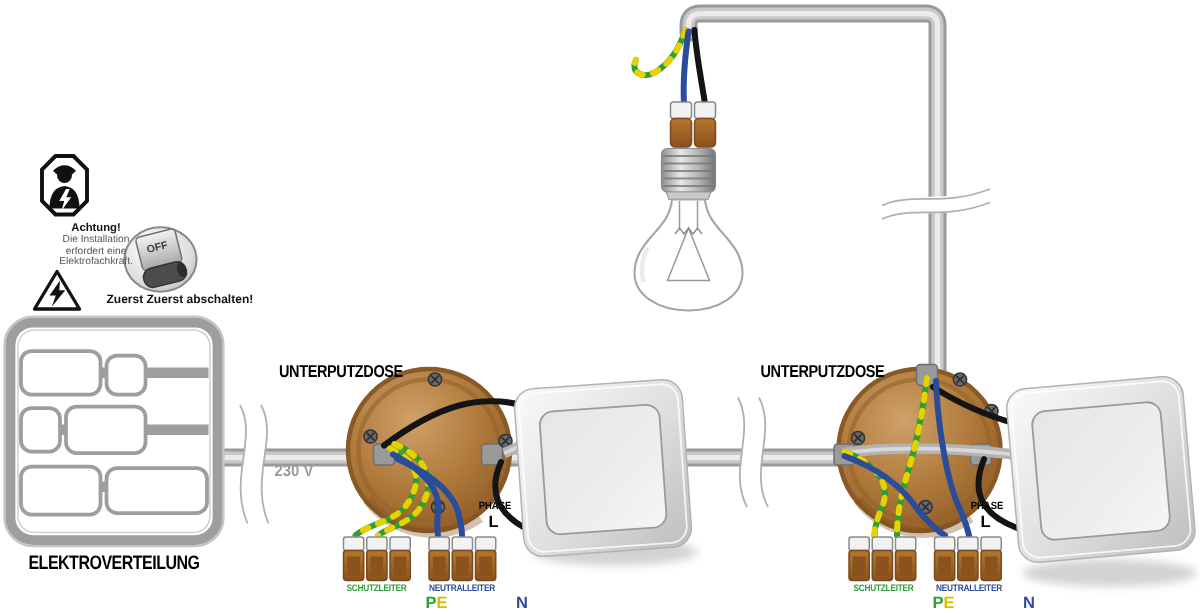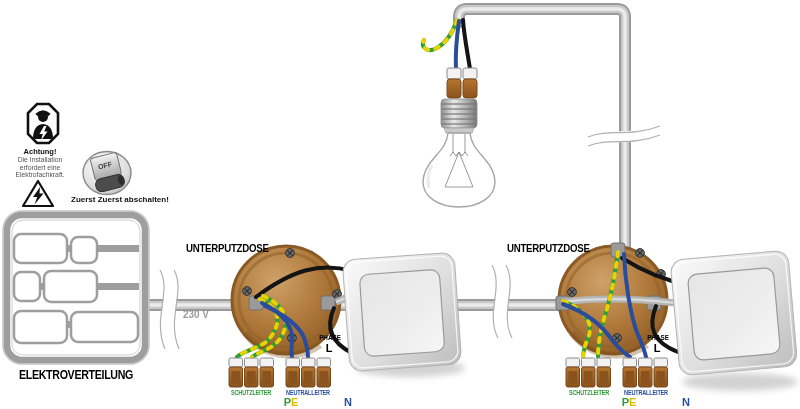--- a/index.html
+++ b/index.html
@@ -3,21 +3,21 @@
 <meta charset="utf-8">
 <style>
   html,body{margin:0;padding:0;background:#fff;}
   #stage{
     position:relative;width:800px;height:409px;background:#fff;overflow:hidden;
     font-family:"Liberation Sans",sans-serif;
   }
   #stage svg{position:absolute;left:0;top:0;}
   .txt{position:absolute;white-space:nowrap;line-height:1;}
   .cond{font-weight:bold;transform-origin:left top;}
-  .ctr{transform:translateX(-50%);}
+  .ctr{transform:translateX(-50%);margin-left:24px;}
   .attn-title{font-size:7.5px;font-weight:bold;color:#111;}
   .attn-line{font-size:6.8px;color:#555;}
   .note{font-size:8px;font-weight:600;color:#111;}
   .board-label{font-size:13px;font-weight:bold;color:#000;letter-spacing:-0.4px;
     transform:translateX(-50%) scaleX(.82);}
   .volt{font-size:11px;font-weight:bold;color:#9a9a9a;transform:scaleX(.9);}
   .updose{font-size:11.5px;font-weight:bold;color:#000;letter-spacing:-0.3px;transform:scaleX(.84);}
   .phase{font-size:7px;font-weight:bold;color:#000;transform:translateX(-50%) scaleX(.9);}
   .phase-sym{font-size:11px;font-weight:bold;color:#000;transform:translateX(-50%);}
   .term-label{font-size:6.3px;font-weight:bold;letter-spacing:-0.2px;transform:translateX(-50%) scaleX(.88);}

